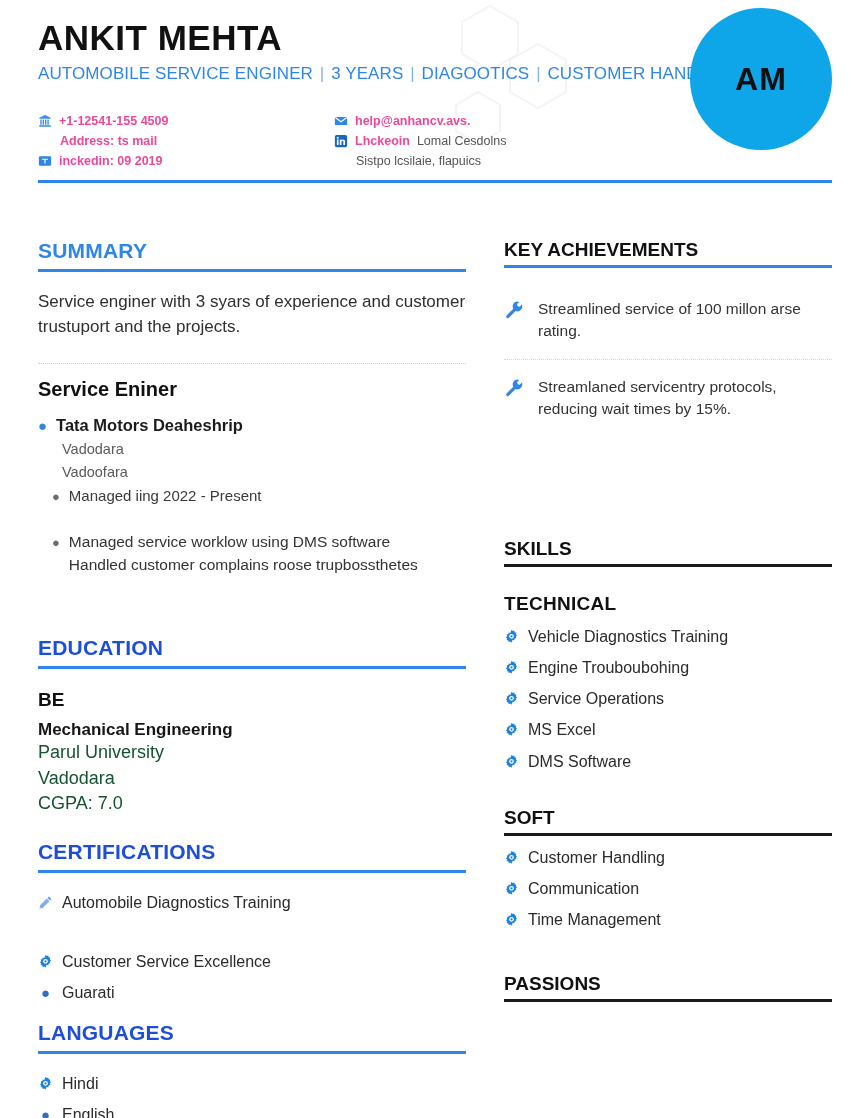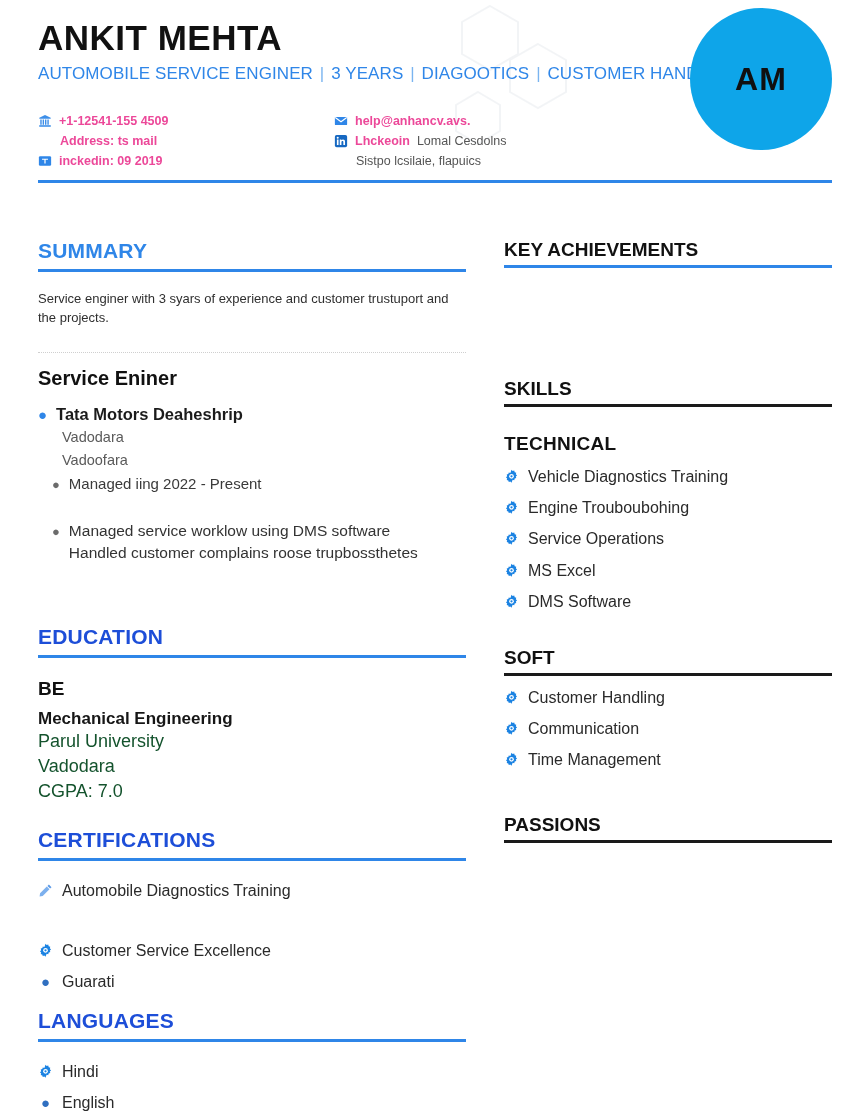--- a/index.html
+++ b/index.html
@@ -126,21 +126,21 @@
     padding-bottom: 6px;
   }
   .sec-head.blue { color: #2f86e8; }
   .sec-head.black { color: #1d4ed8; }
   .sec-rule { height: 3px; background: #2f86e8; width: 100%; }
   .sec-rule.dark { background: #1a1a1a; height: 3px; }
 
   
   .summary-text {
     margin-top: 18px;
-    font-size: 13px;
+    font-size: 17px;
     line-height: 1.45;
     color: #2f2f2f;
   }
 
   .dotted {
     margin-top: 24px;
     border-top: 1px dotted #cfcfcf;
     height: 0;
   }
 
@@ -431,20 +431,35 @@
       </div>
 
     </div>
 
     <div class="col-right">
 
       <div class="sec" style="margin-top:22px">
         <div class="sub-head">KEY ACHIEVEMENTS</div>
         <div class="sec-rule"></div>
 
+        <div class="ka-list">
+          <div class="ka-item">
+            <svg class="ka-ico" viewBox="0 0 20 20">
+              <path fill="#2f86e8" d="M13.6 1.4a5 5 0 0 0-4.3 7.4L2.6 15.5a1.6 1.6 0 0 0 2.2 2.3l6.8-6.7a5 5 0 0 0 6.3-6.6l-2.2 2.2-2.1-.5-.5-2.1 2.2-2.2a5 5 0 0 0-1.7-.5Z"></path>
+            </svg>
+            <div class="ka-text">Streamlined service of 100 millon arse rating.</div>
+          </div>
+
+          <div class="ka-item">
+            <svg class="ka-ico" viewBox="0 0 20 20">
+              <path fill="#2f86e8" d="M13.6 1.4a5 5 0 0 0-4.3 7.4L2.6 15.5a1.6 1.6 0 0 0 2.2 2.3l6.8-6.7a5 5 0 0 0 6.3-6.6l-2.2 2.2-2.1-.5-.5-2.1 2.2-2.2a5 5 0 0 0-1.7-.5Z"></path>
+            </svg>
+            <div class="ka-text">Streamlaned servicentry protocols, reducing wait times by 15%.</div>
+          </div>
+        </div>
       </div>
 
       <div class="sec" style="margin-top:110px">
         <div class="sub-head">SKILLS</div>
         <div class="sec-rule dark"></div>
 
         <div class="skill-group-title">TECHNICAL</div>
 
         <div class="ico-list" style="margin-top:6px">
           <div class="ico-row">

